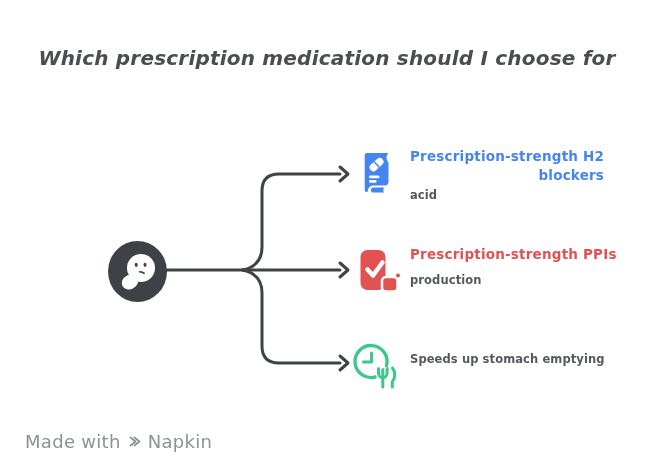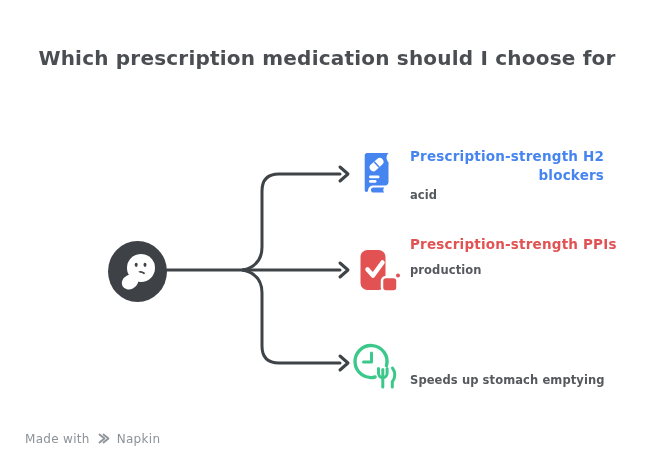--- a/index.html
+++ b/index.html
@@ -3,40 +3,40 @@
 <meta charset="utf-8">
 <style>
   html,body{margin:0;padding:0;}
   body{
     width:654px;height:468px;position:relative;overflow:hidden;
     background:#ffffff;
     font-family:"DejaVu Sans", sans-serif;
   }
   .page-title{
     position:absolute;top:47px;left:0;width:654px;text-align:center;
-    color:#4a4d52;font-weight:bold;font-size:20px;line-height:23px;letter-spacing:.2px;
+    color:#4a4d52;font-weight:bold;font-size:20px;line-height:23px;letter-spacing:.2px;font-style:italic;
   }
   .connectors{position:absolute;left:0;top:0;pointer-events:none;}
   .center-node{position:absolute;left:108px;top:241px;width:59px;height:61px;}
   .icon-wrap{position:absolute;}
   .icon-1{left:357px;top:151px;color:#4685f0;}
   .icon-2{left:355px;top:248px;color:#e25252;}
   .icon-3{left:351px;top:341px;color:#3bc88b;}
   .branch-text{position:absolute;left:410px;}
   .text-1{top:147px;}
-  .text-2{top:235px;}
+  .text-2{top:245px;}
   .text-3{top:350px;}
   .branch-label{font-size:13.5px;font-weight:bold;line-height:18.5px;letter-spacing:.2px;white-space:nowrap;}
   .branch-desc{font-size:11.5px;font-weight:bold;line-height:15px;color:#55585d;letter-spacing:.1px;white-space:nowrap;}
   .text-1 .branch-desc{margin-top:4px;}
   .text-2 .branch-desc{margin-top:9px;}
-  .text-3 .branch-desc{margin-top:23px;}
+  .text-3 .branch-desc{margin-top:2px;}
   .footer{
     position:absolute;left:25px;top:431px;display:flex;align-items:center;gap:6px;
-    color:#8d9298;font-size:12px;letter-spacing:.3px;
+    color:#8d9298;font-size:18px;letter-spacing:.3px;
   }
   .footer .logo{display:inline-flex;}
 </style>
 </head>
 <body>
 
 <div class="page-title">
   <div>Which prescription medication should I choose for</div>
 </div>
 

